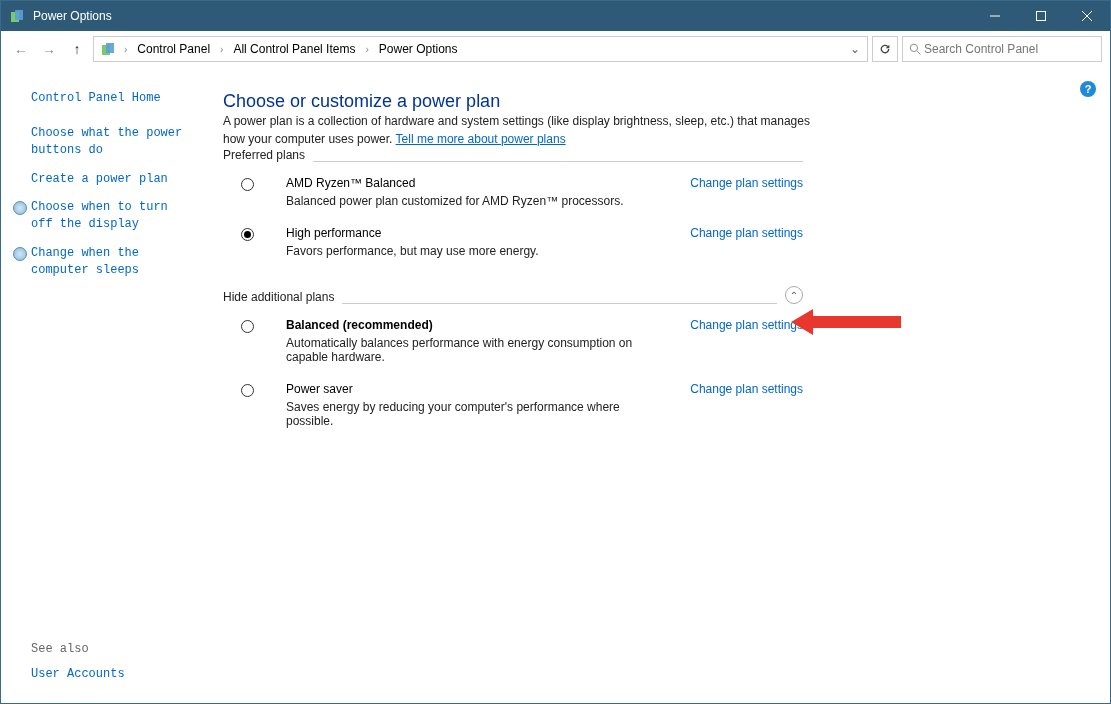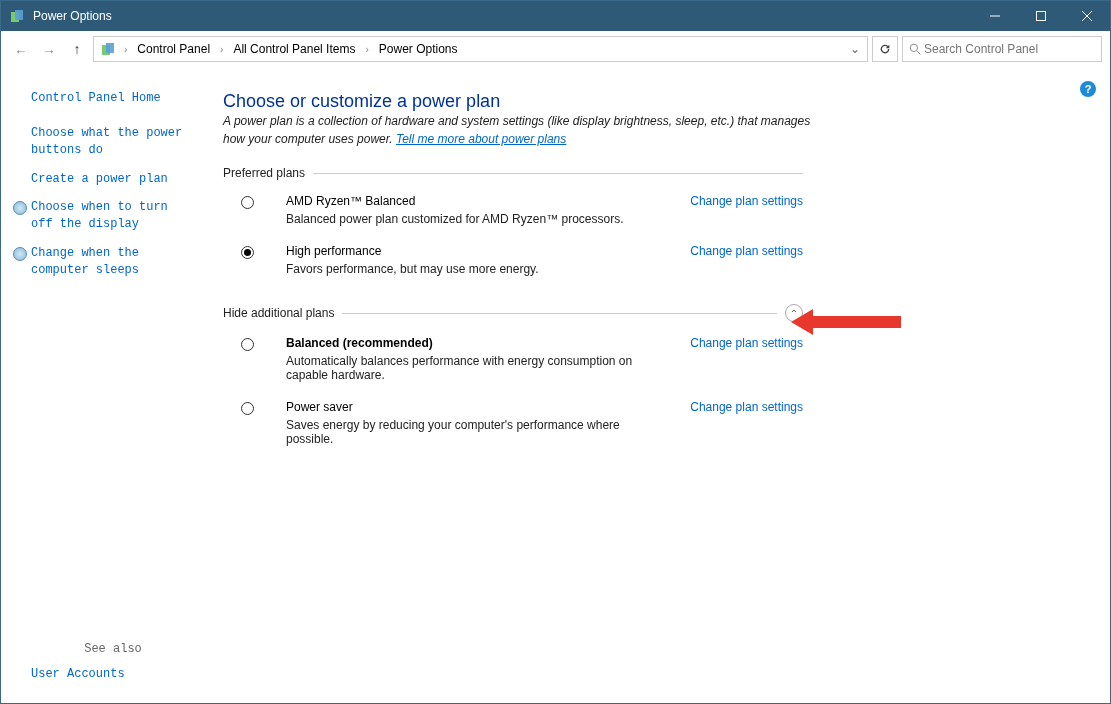--- a/index.html
+++ b/index.html
@@ -114,44 +114,42 @@
 .side-link.has-icon::before {
   content:"";
   position:absolute;
   left:-18px; top:2px;
   width:12px;height:12px;
   border-radius:50%;
   border:1px solid #5a8ab0;
   background:radial-gradient(circle,#cfe8f7,#8ab8d8);
 }
 .sidebar .spacer { flex:1; }
-.see-also { color:#666; margin-bottom:10px;text-align:center; }
+.see-also { color:#666; margin-bottom:10px; }
 
 .main {
   flex: 1;
   padding: 24px 40px 24px 12px;
 }
 .main h1 {
   color: #003399;
   font-size: 18px;
   font-weight: 400;
   margin-bottom: 0;
 }
 .main .desc {
   color: #222;
   line-height: 1.5;
-  margin-bottom: 18px;
   max-width: 600px;
-  font-style: italic;
 }
 .main .desc a { color: #0066cc; text-decoration: underline; }
 
 .section-header {
   display: flex;
-  align-items: center;
+  align-items: flex-end;
   width: 580px;
   margin-bottom: 10px;
 }
 .section-header .lbl { color:#222; margin-right:8px; white-space:nowrap; }
 .section-header .line { flex:1; height:1px; background:#ccc; }
 .section-header .chev {
   width:18px;height:18px;
   border:1px solid #aaa;
   border-radius:50%;
   display:flex;align-items:center;justify-content:center;

